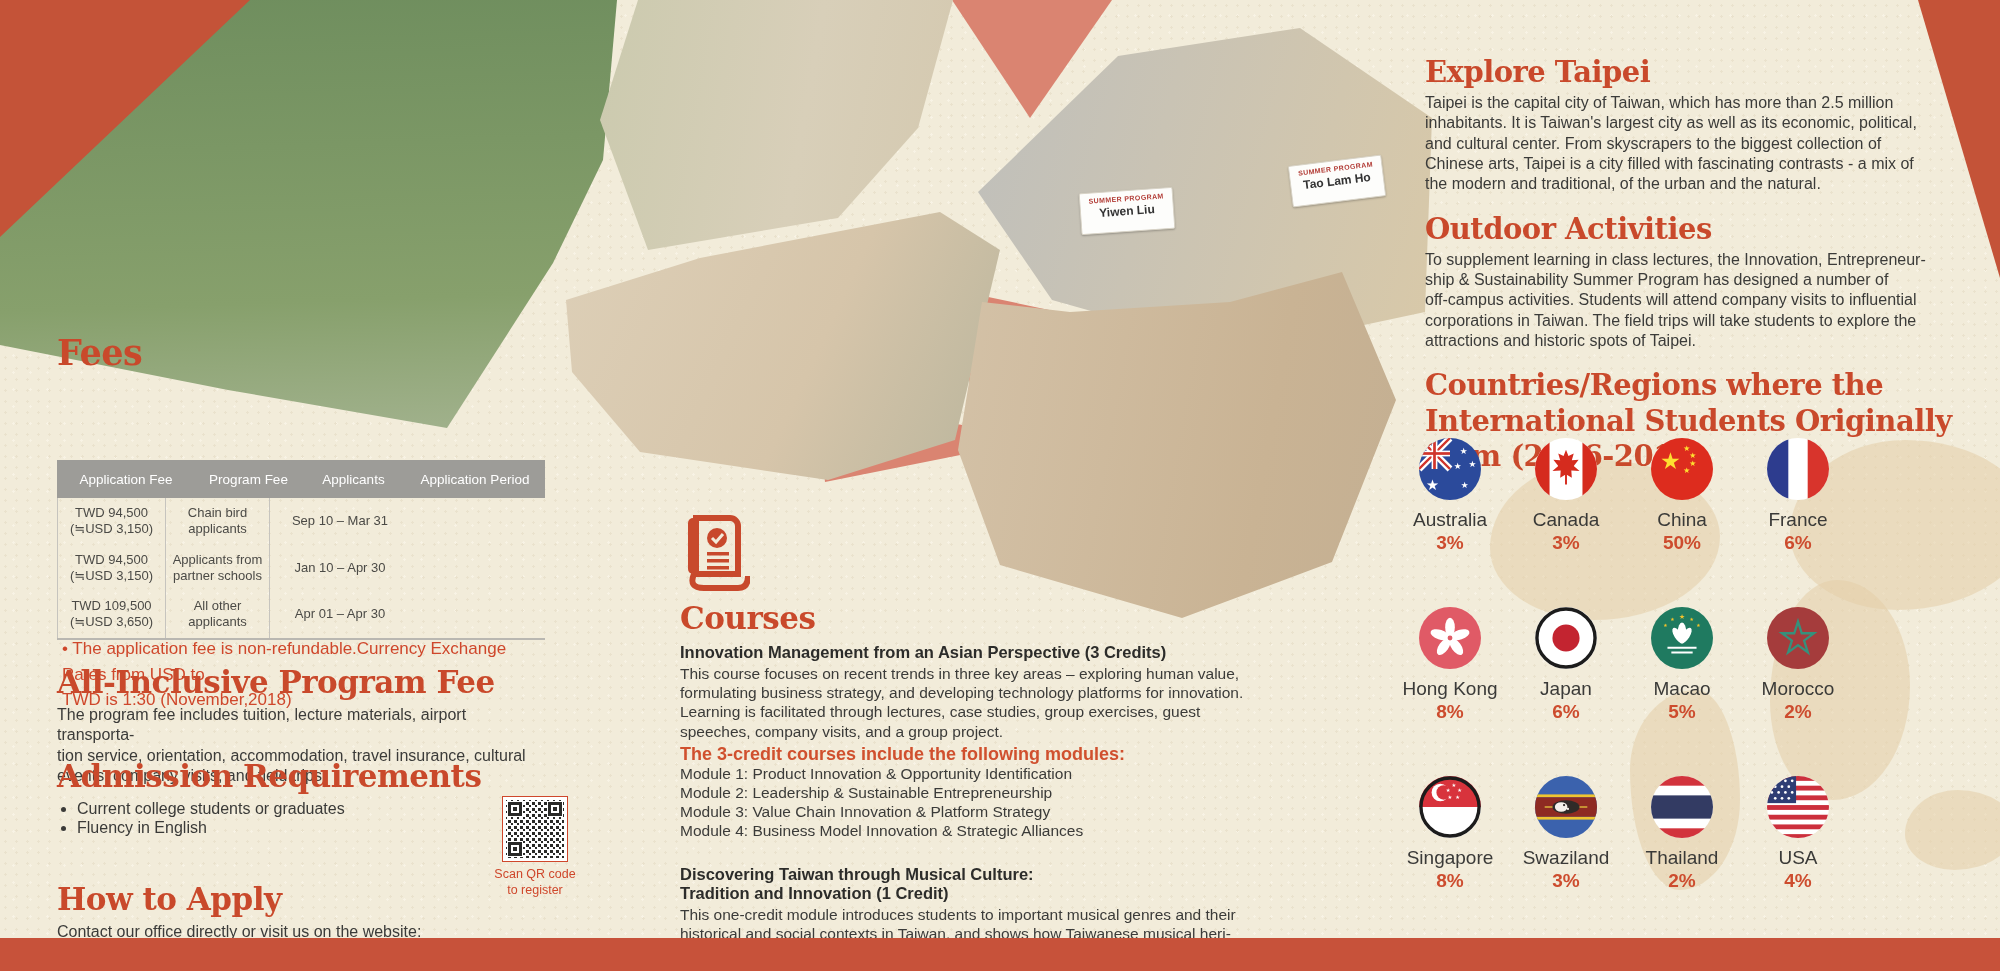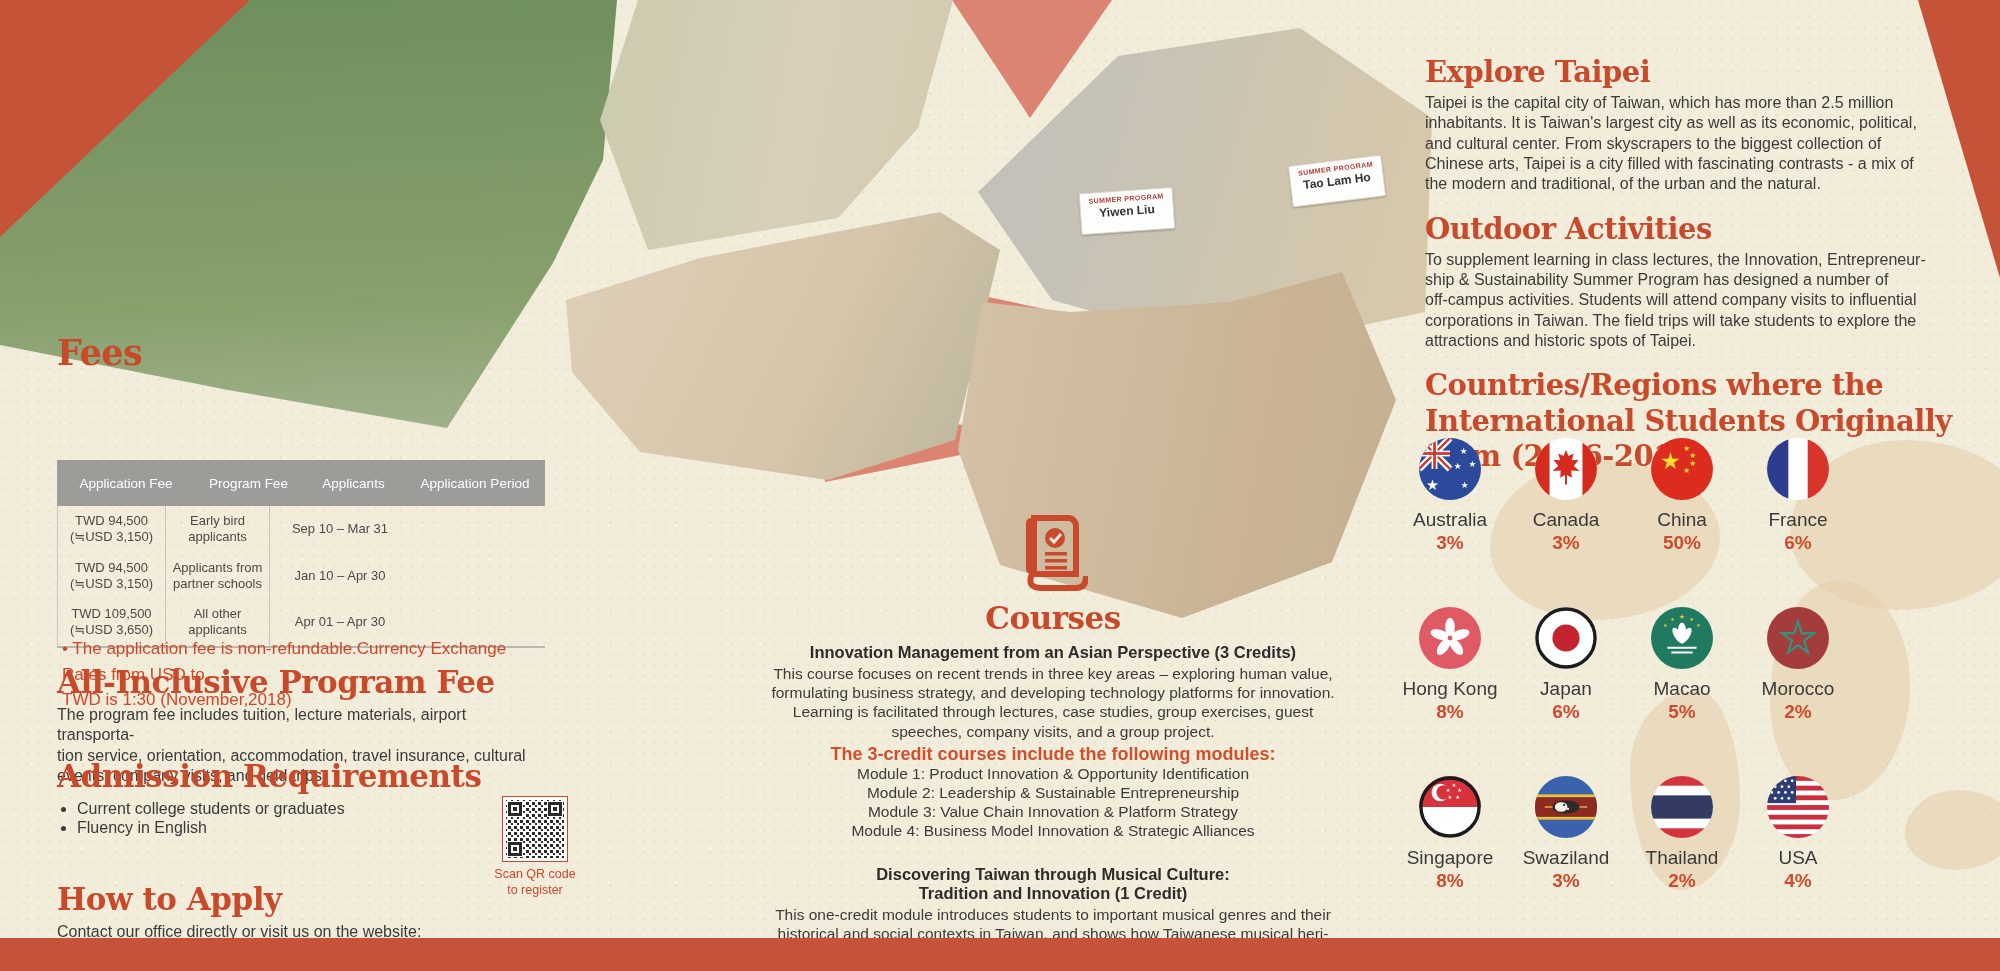--- a/index.html
+++ b/index.html
@@ -33,42 +33,42 @@
     width:92px;height:40px;z-index:4;text-align:center;box-shadow:0 1px 2px rgba(0,0,0,.25);}
   .nametag .tagtop{font-size:7px;color:#b23c36;font-weight:bold;letter-spacing:.4px;margin-top:4px;}
   .nametag .tagname{font-size:12px;color:#333;font-weight:bold;margin-top:2px;}
   
   .disp{font-family:"DejaVu Serif","Liberation Serif",serif;font-weight:700;color:#c9492b;letter-spacing:-0.5px;margin:0;}
   .pre{white-space:pre-line;}
   .body16{font-size:16px;line-height:1.27;color:#3b3b39;}
   
   .fees-title{left:57px;top:332px;font-size:35px;z-index:5;}
   .fees-table{left:57px;top:460px;width:488px;z-index:5;}
-  .ft-head{display:flex;background:#9d9c98;color:#fff;height:46px;font-size:13.5px;align-items:center;text-align:center;}
+  .ft-head{display:flex;background:#9d9c98;color:#fff;height:38px;font-size:13.5px;align-items:center;text-align:center;}
   .ft-head>div{flex:none;}
   .ftc1{width:138px;} .ftc2{width:107px;} .ftc3{width:103px;} .ftc4{width:140px;}
   .ft-body{display:flex;height:140px;border-bottom:2px solid #b9b7b1;font-size:13px;color:#4b4a46;}
   .ft-appfee{width:138px;display:flex;align-items:center;justify-content:center;text-align:center;line-height:1.3;}
   .ft-col{display:flex;flex-direction:column;border-left:1px solid #c6c4be;}
   .ft-cell{height:46.6px;display:flex;align-items:center;justify-content:center;text-align:center;line-height:1.25;}
   .fees-note{left:62px;top:636px;width:478px;font-size:17px;line-height:1.5;color:#cf472b;z-index:5;}
   .sec{z-index:5;}
   .sec h2{font-size:31px;}
   .sec p{margin:5px 0 0;}
   .sec-program{left:57px;top:664px;width:478px;}
   .sec-admission{left:57px;top:758px;width:430px;}
   .sec-admission ul{margin:6px 0 0;padding-left:20px;}
   .sec-admission li{margin:1px 0;font-size:16px;}
   .sec-apply{left:57px;top:881px;width:430px;}
   .website{color:#3b3b39;text-decoration:none;}
   .qr-wrap{left:480px;top:796px;width:110px;text-align:center;z-index:5;}
   .qr{width:66px;height:66px;margin:0 auto;display:block;}
   .qr-caption{margin-top:5px;font-size:12.5px;line-height:1.25;color:#cf472b;}
   
-  .courses{left:728px;top:512px;width:650px;z-index:5;text-align:center;}
+  .courses{left:680px;top:512px;width:650px;z-index:5;}
   .courses h2{font-size:31px;margin-top:4px;}
   .c-title{font-size:16.5px;font-weight:bold;color:#2c2c2a;margin-top:7px;}
   .c-desc{font-size:15.5px;line-height:1.24;color:#3b3b39;margin-top:2px;}
   .c-modhead{font-size:18px;font-weight:bold;color:#d0502e;margin-top:3px;}
   .c-mod{font-size:15.5px;line-height:1.22;color:#3b3b39;}
   .c-gap{height:24px;}
   
   .rightcol{left:1425px;top:55px;width:548px;z-index:5;}
   .rightcol h2{font-size:29px;margin:0 0 4px;}
   .rightcol p{margin:0 0 17px;}
@@ -126,21 +126,21 @@
     <div class="ft-body">
       <div class="ft-col ftc2">
         <div class="ft-cell pre">TWD 94,500
 (≒USD 3,150)</div>
         <div class="ft-cell pre">TWD 94,500
 (≒USD 3,150)</div>
         <div class="ft-cell pre">TWD 109,500
 (≒USD 3,650)</div>
       </div>
       <div class="ft-col ftc3">
-        <div class="ft-cell pre">Early bird
+        <div class="ft-cell pre">Chain bird
 applicants</div>
         <div class="ft-cell pre">Applicants from
 partner schools</div>
         <div class="ft-cell pre">All other
 applicants</div>
       </div>
       <div class="ft-col ftc4">
         <div class="ft-cell pre">Sep 10 – Mar 31</div>
         <div class="ft-cell pre">Jan 10 – Apr 30</div>
         <div class="ft-cell pre">Apr 01 – Apr 30</div>

